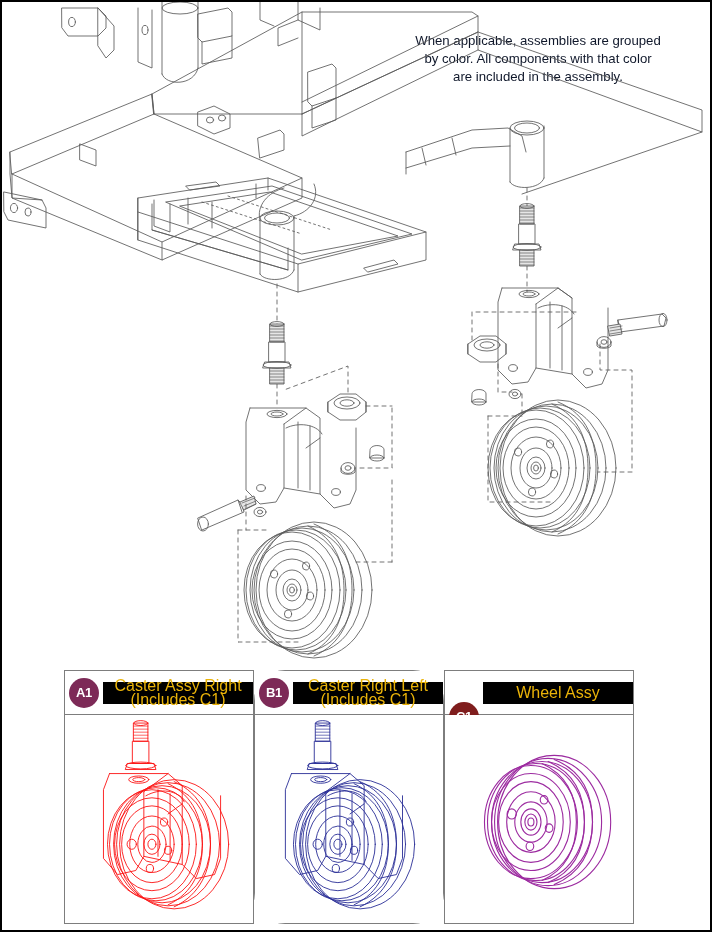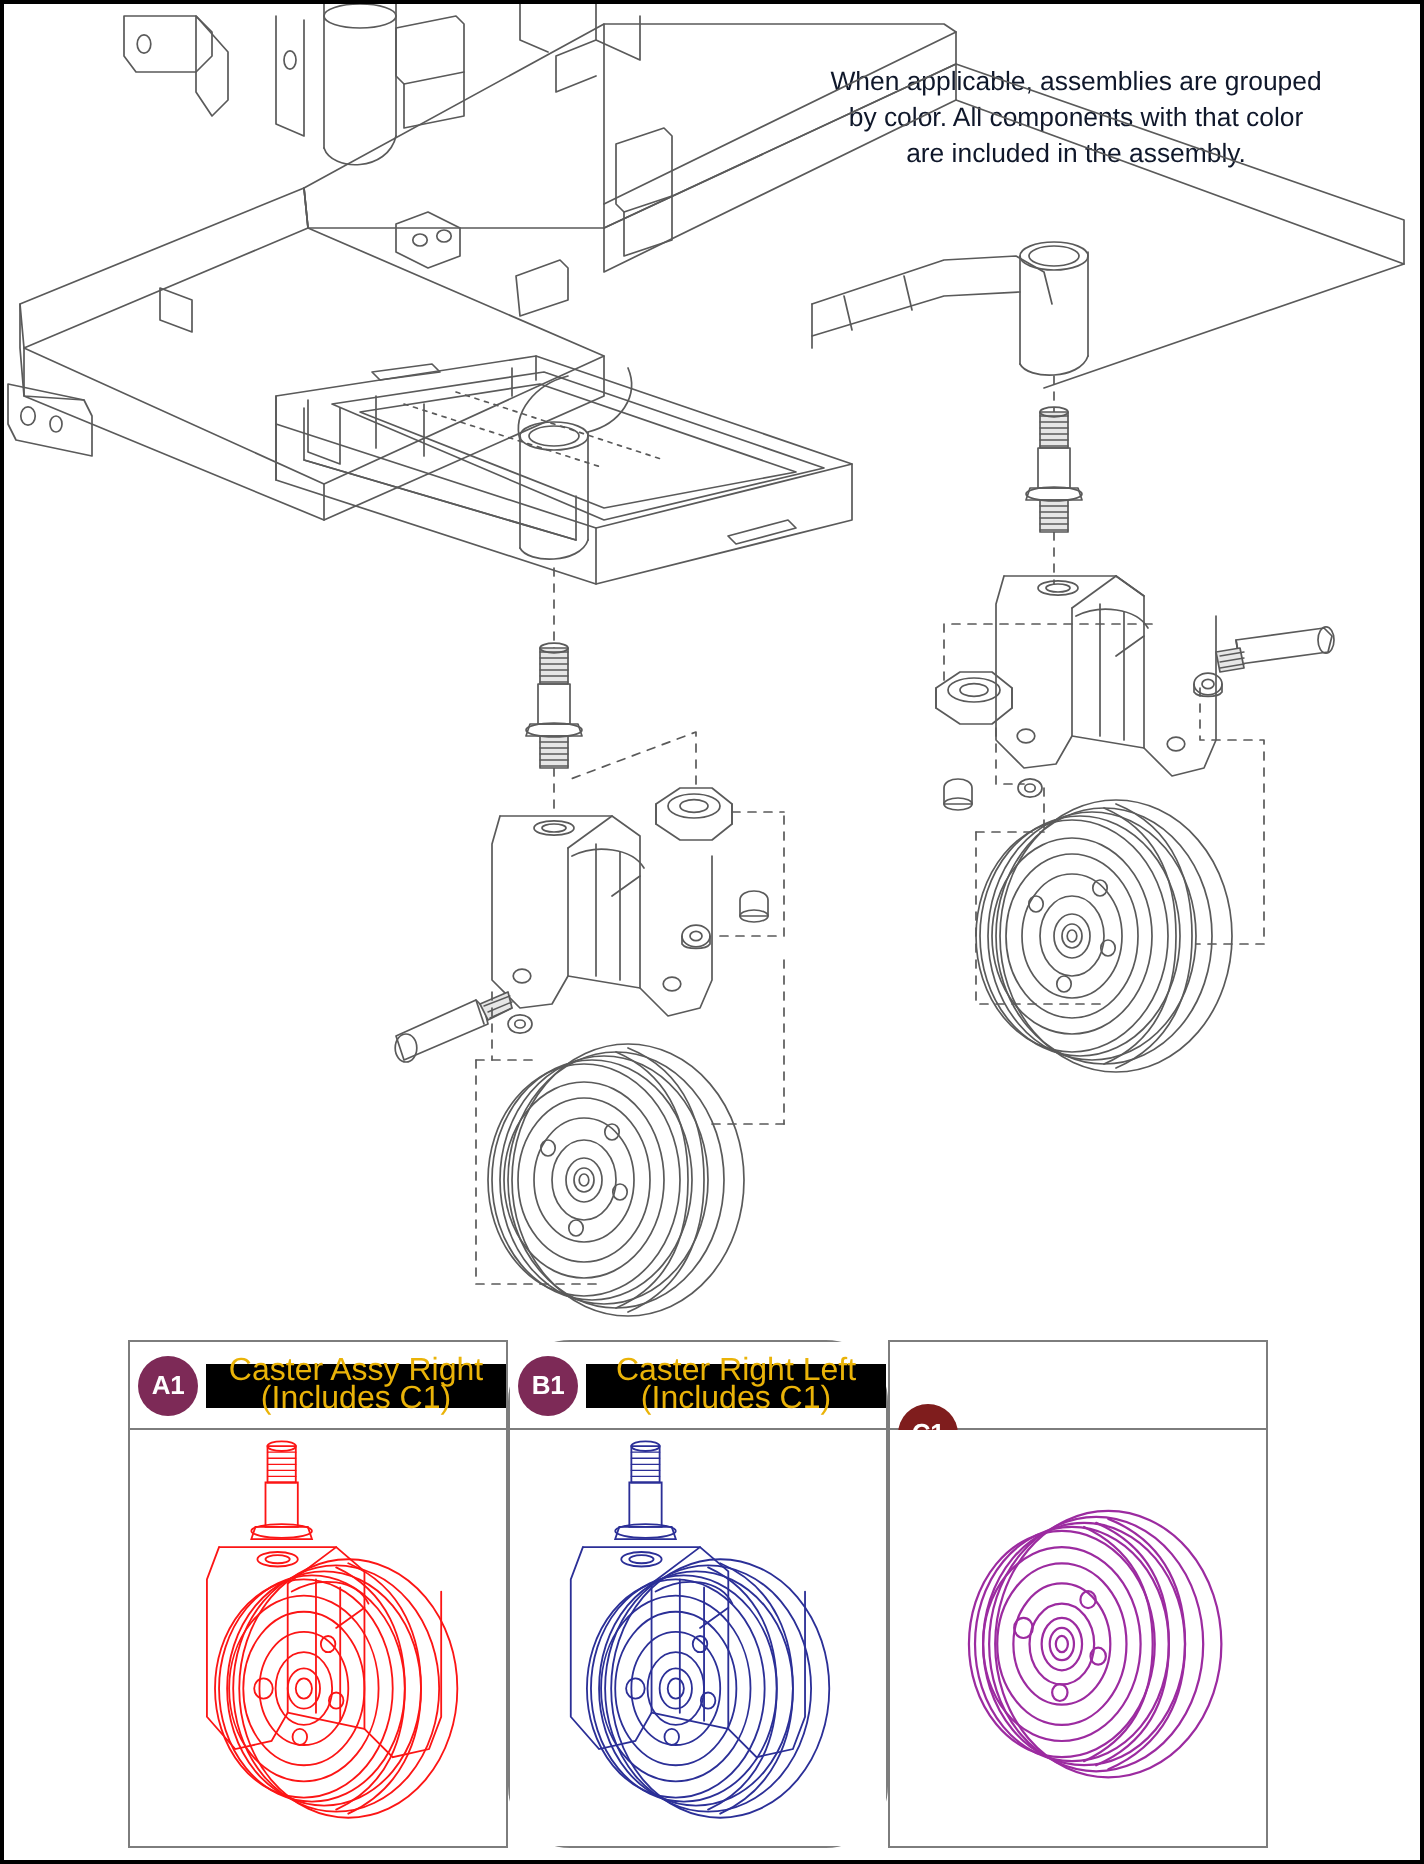--- a/index.html
+++ b/index.html
@@ -498,20 +498,21 @@
             <path d="M104 66 C132 78 140 104 140 128 C140 154 130 178 104 190"></path>
             <path d="M98 68 C124 80 132 104 132 128 C132 152 124 176 98 188"></path>
           </g>
         </svg>
       </div>
     </div>
 
     <div class="panel c">
       <div class="panel-head">
         <div class="badge" style="background: #7f1d1d; margin-top: 48px;">C1</div>
+        <div class="head-label one-line">Wheel Assy</div>
       </div>
       <div class="panel-body">
         <svg viewBox="0 0 186 206" xmlns="http://www.w3.org/2000/svg">
           <g fill="none" stroke="#9c2ba0" stroke-width="1.1" stroke-linecap="round">
             <ellipse cx="108" cy="106" rx="56" ry="66"></ellipse>
             <ellipse cx="102" cy="106" rx="53" ry="63"></ellipse>
             <ellipse cx="96" cy="106" rx="50" ry="60"></ellipse>
             <ellipse cx="90" cy="106" rx="48" ry="58"></ellipse>
             <ellipse cx="85" cy="106" rx="46" ry="56"></ellipse>
             <ellipse cx="85" cy="106" rx="39" ry="48"></ellipse>

